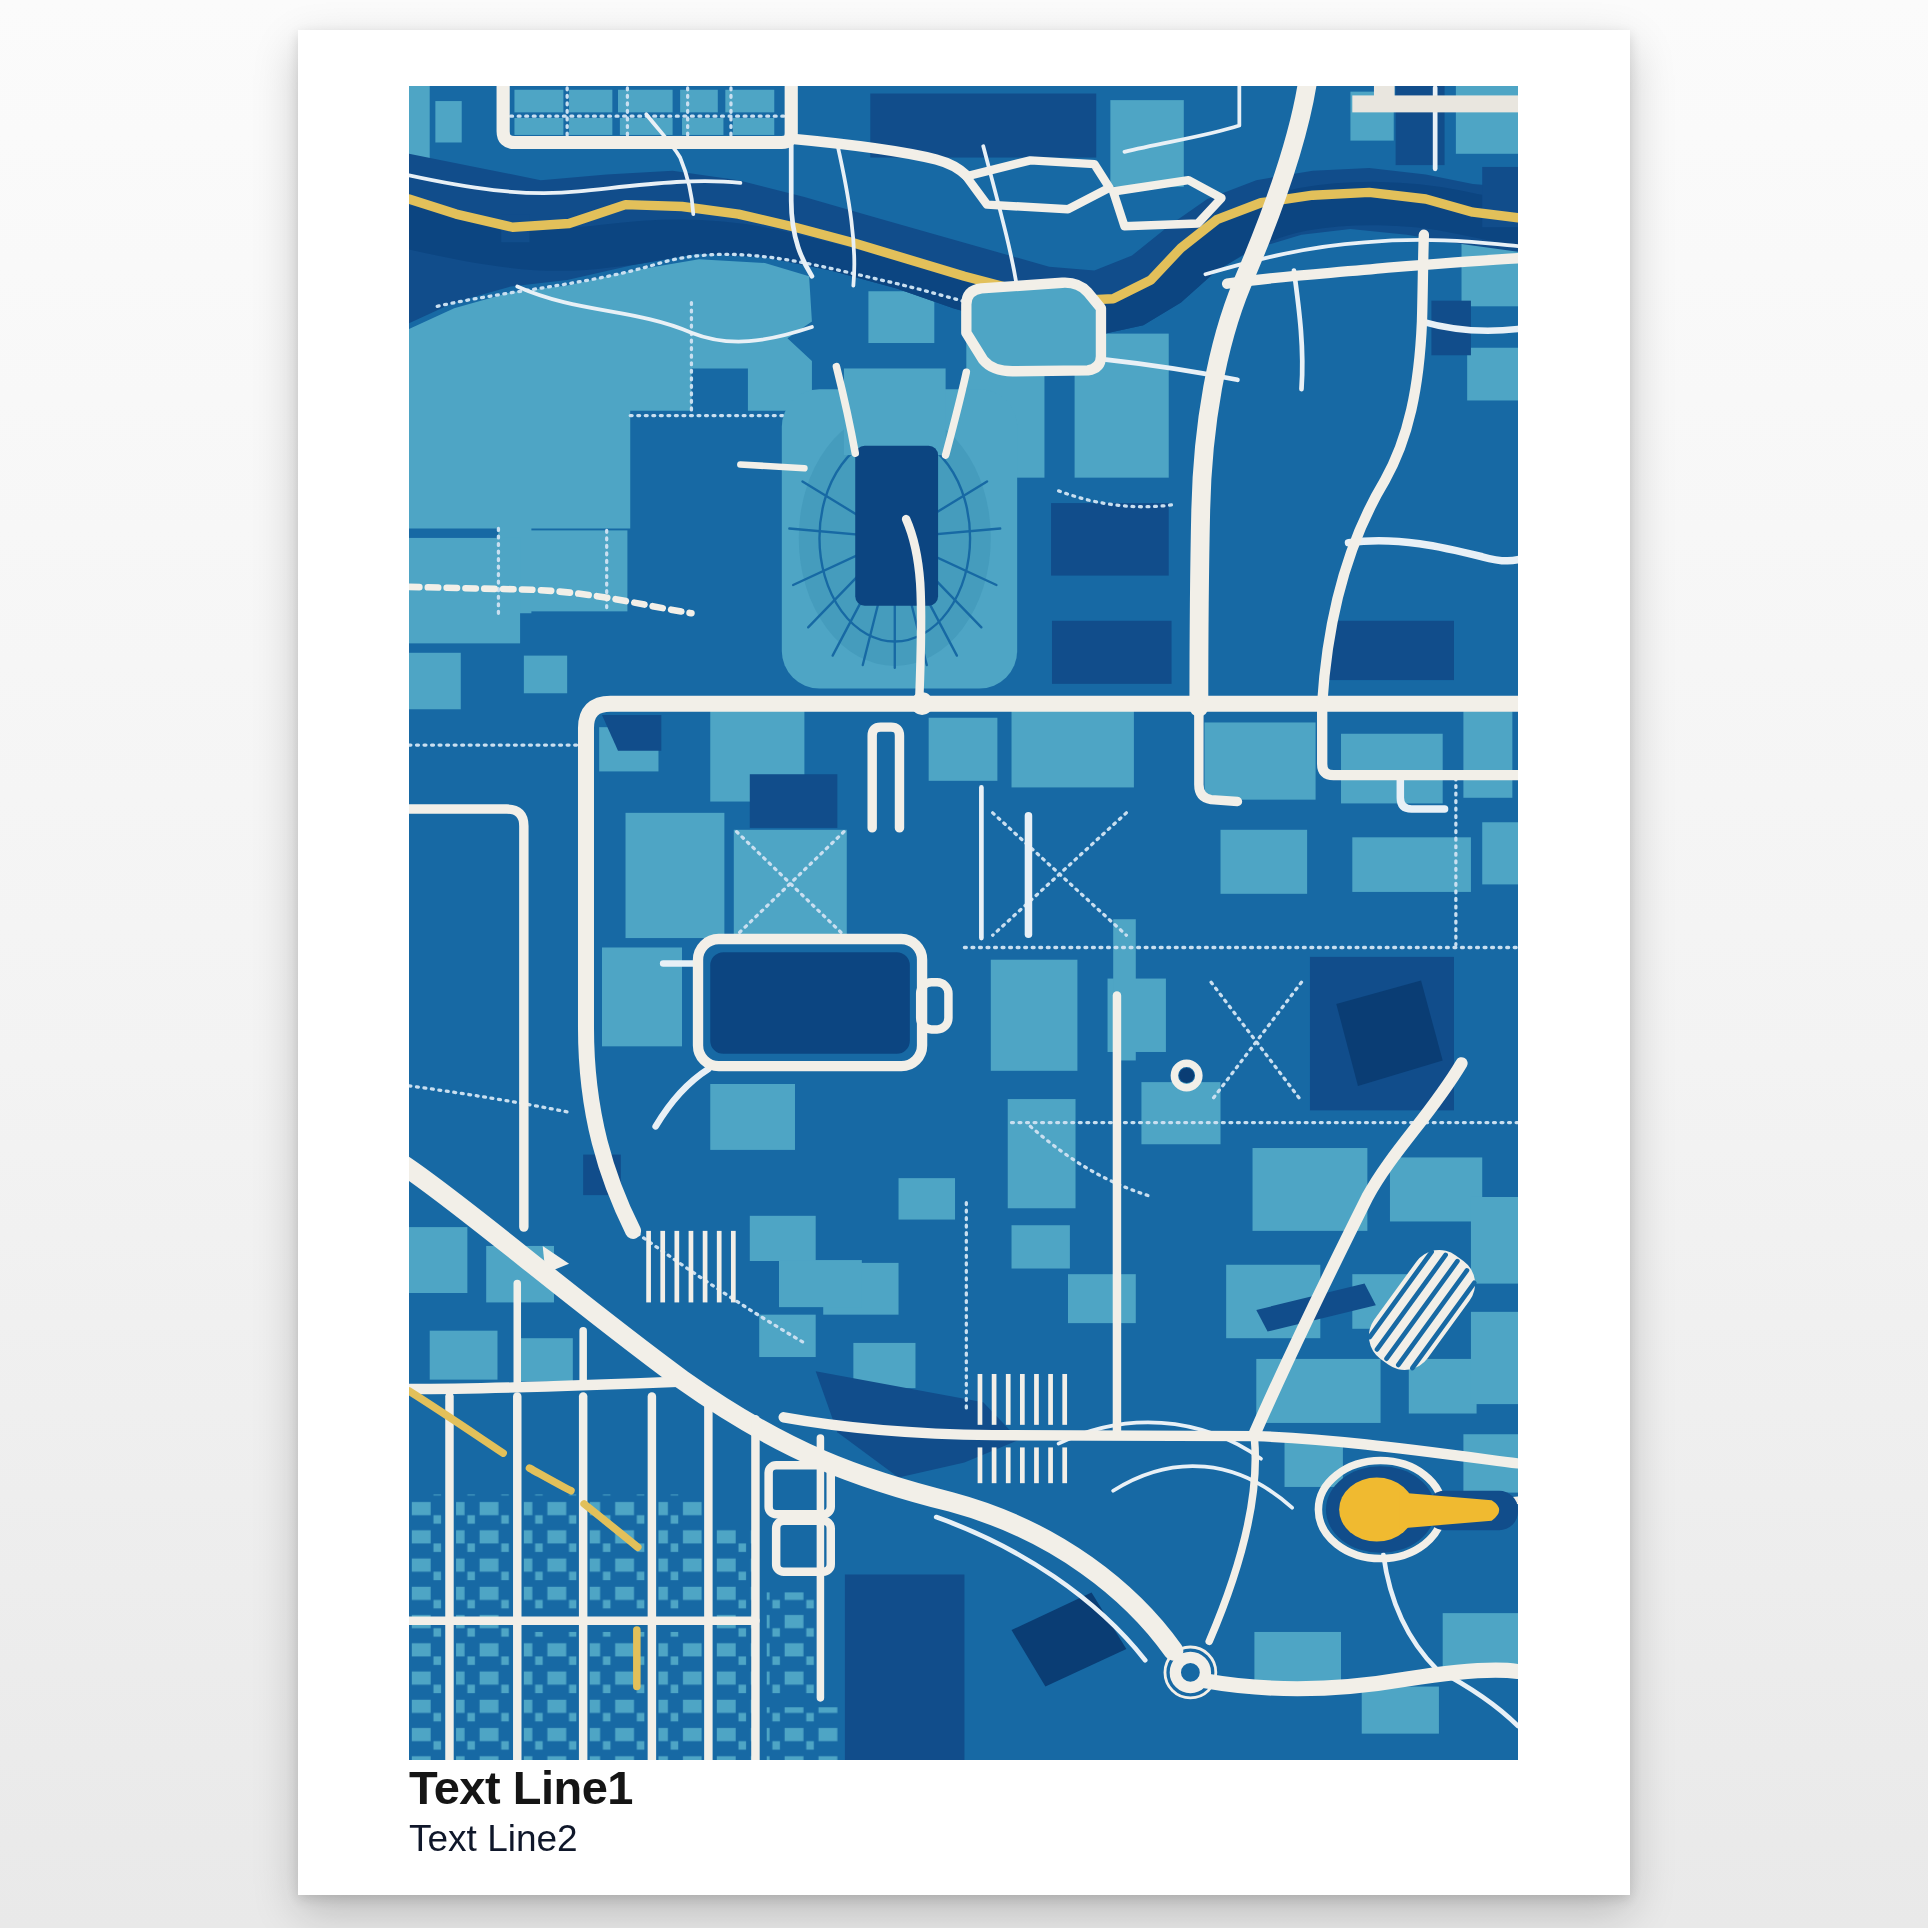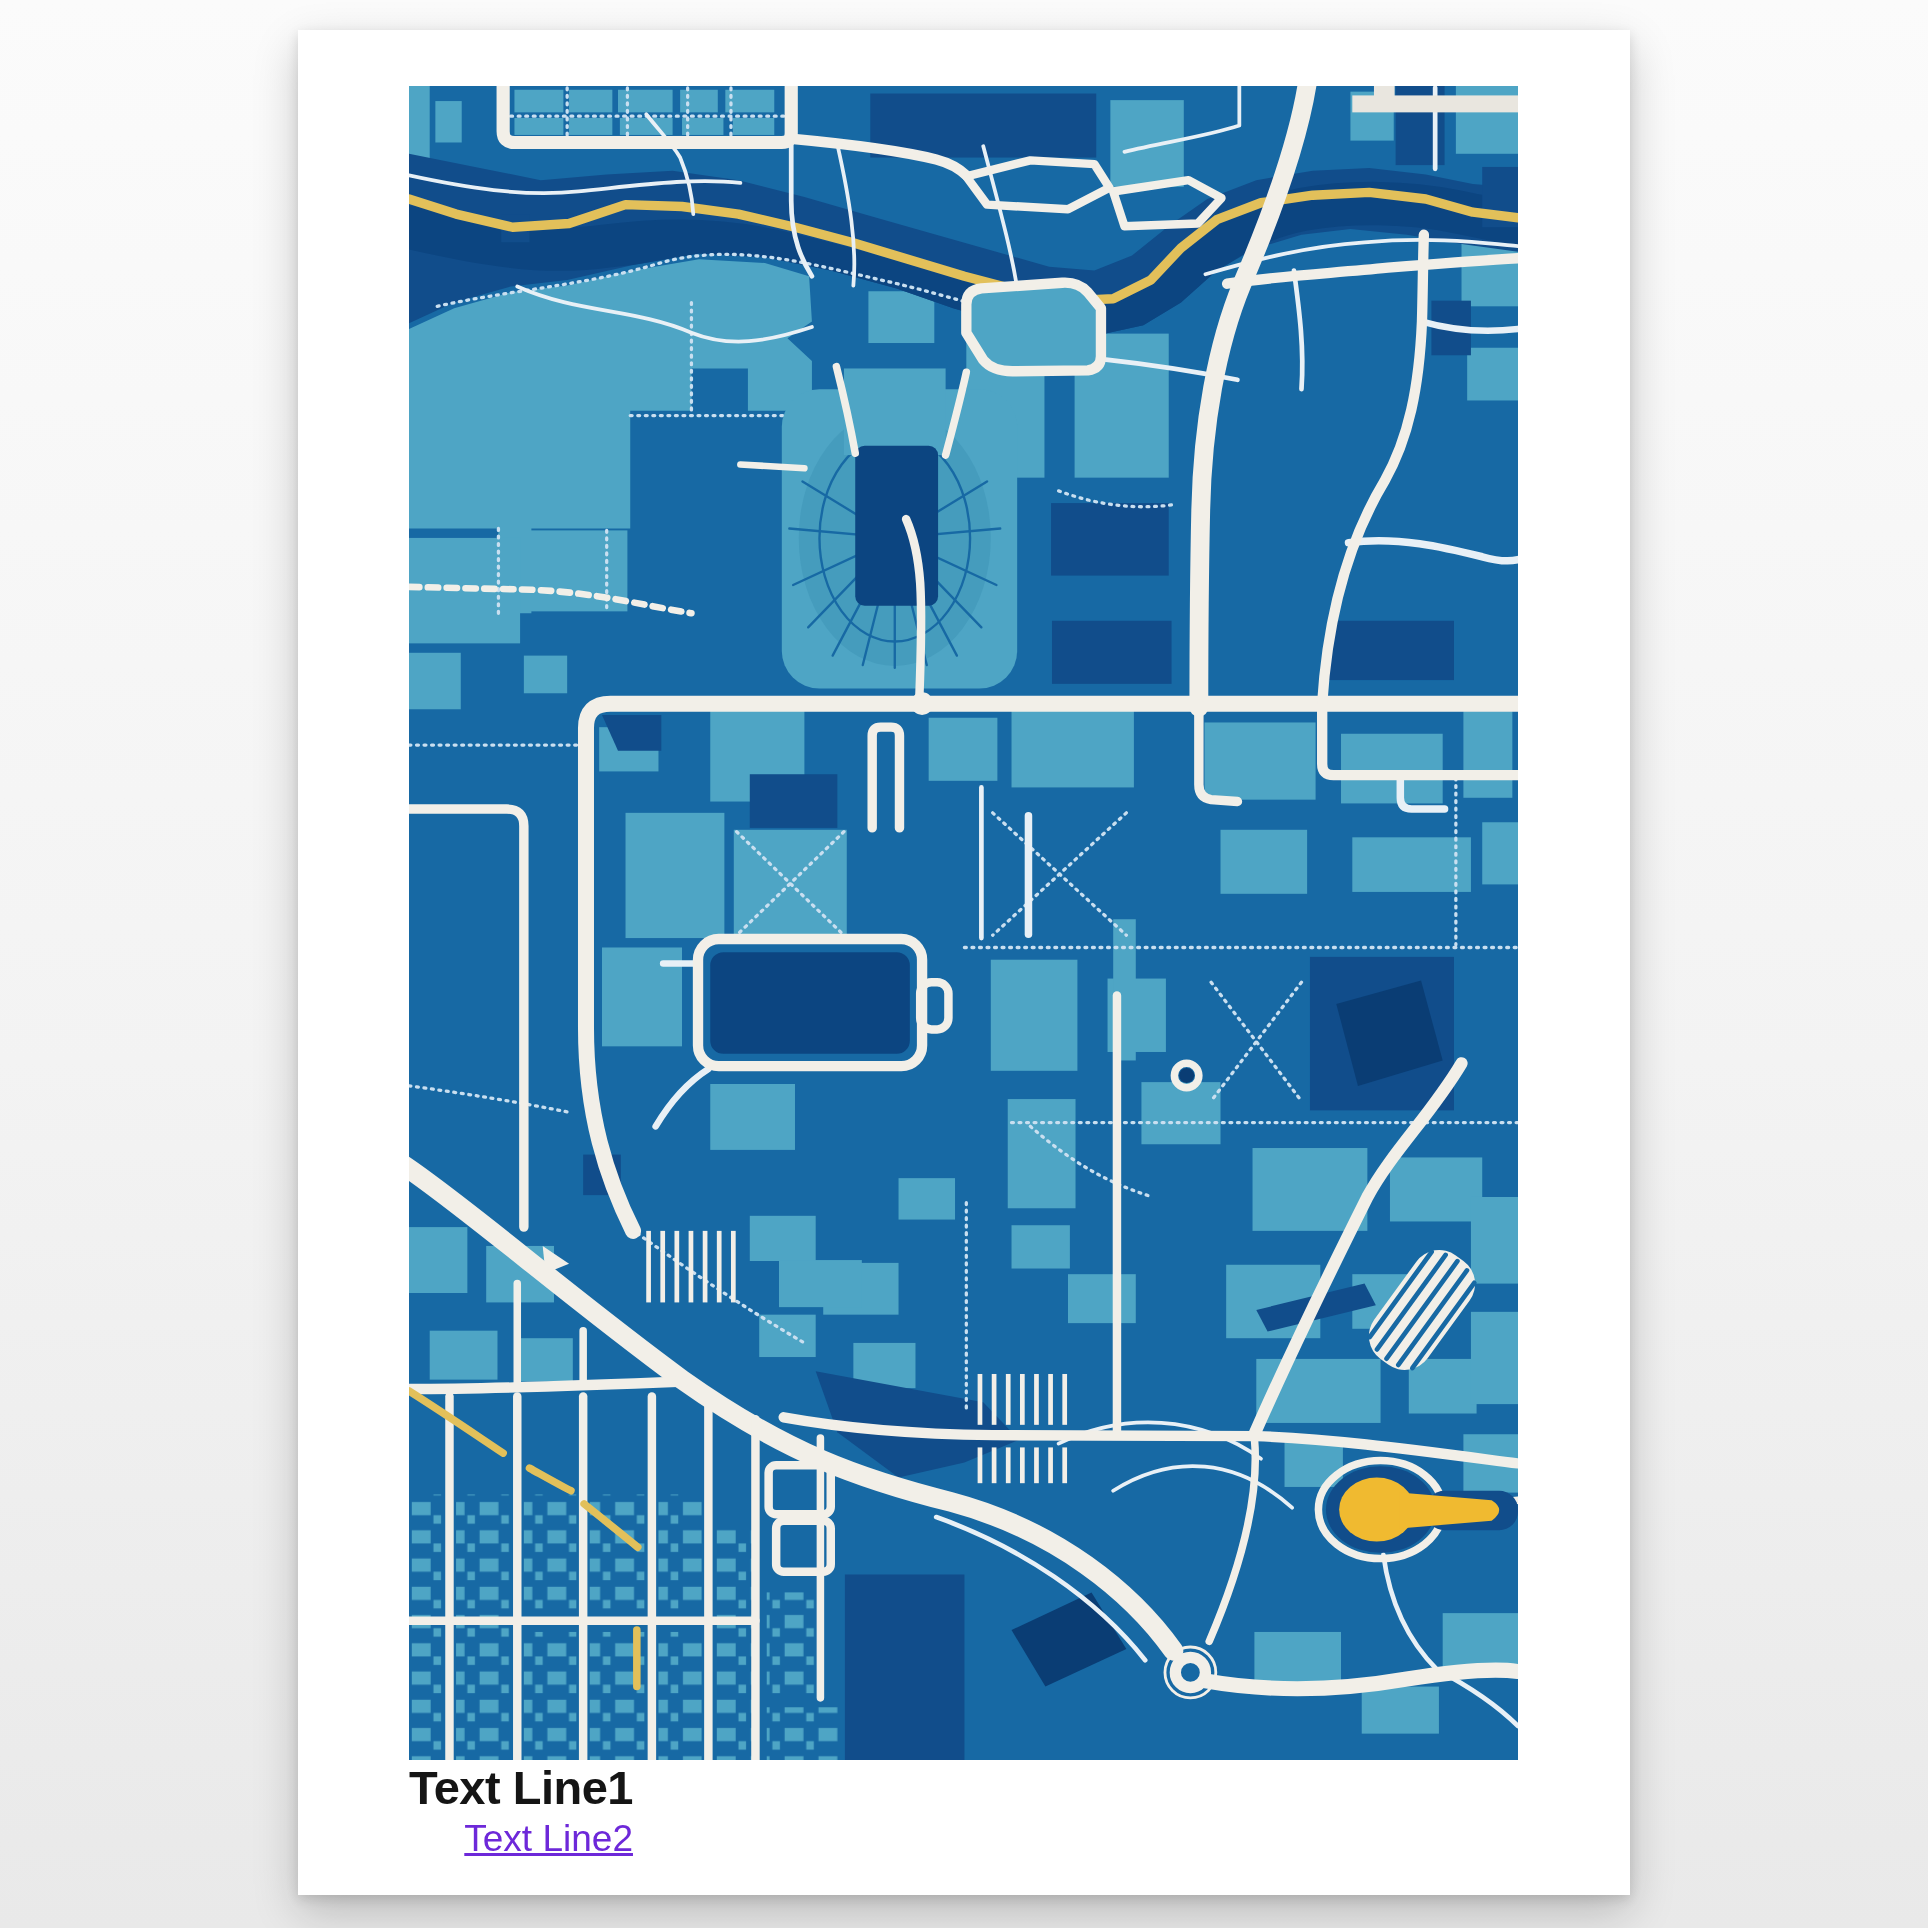--- a/index.html
+++ b/index.html
@@ -5,27 +5,26 @@
   html,body{margin:0;padding:0;}
   body{
     width:1928px;height:1928px;position:relative;overflow:hidden;
     background:linear-gradient(180deg,#fbfbfb 0%,#f3f3f3 55%,#e9e9e9 100%);
     font-family:"Liberation Sans",sans-serif;
   }
   .poster{
     position:absolute;left:298px;top:30px;width:1332px;height:1865px;
     background:var(--paper);
     box-shadow:0 17px 43px rgba(0,0,0,.20),0 3.8px 11.3px rgba(0,0,0,.12);
-    text-align:right;
   }
   .map-frame{position:absolute;left:111px;top:56px;width:1109px;height:1674px;}
   .map-frame svg{display:block;width:100%;height:100%;}
   .caption{position:absolute;left:111px;top:1733px;color:var(--ink);}
   .caption .t1{font-size:47px;font-weight:700;letter-spacing:-0.5px;line-height:1.05;}
-  .caption .t2{font-size:37px;font-weight:400;color:#6d28d9;margin-top:5.6px;text-decoration:underline;}
+  .caption .t2{font-size:37px;font-weight:400;color:#0f172a;margin-top:5.6px;}
 
   
   .fb{fill:var(--base);} .cb{fill:var(--cyan);} .cb2{fill:var(--cyan2);}
   .cn{fill:var(--navy);} .cnd{fill:var(--navyd);} .cdp{fill:var(--deep);}
   .crd{fill:var(--road);} .cbd{fill:var(--band);} .cpd{fill:var(--pond);}
   
   .rj{stroke:var(--road);fill:none;stroke-linecap:round;stroke-linejoin:round;}
   .rn{stroke:var(--thin);fill:none;stroke-linecap:round;stroke-linejoin:round;}
   .rd{stroke:var(--dot);fill:none;stroke-dasharray:2 6;stroke-linecap:round;}
   .ry{stroke:var(--yellow);fill:none;stroke-linecap:round;stroke-linejoin:round;}

